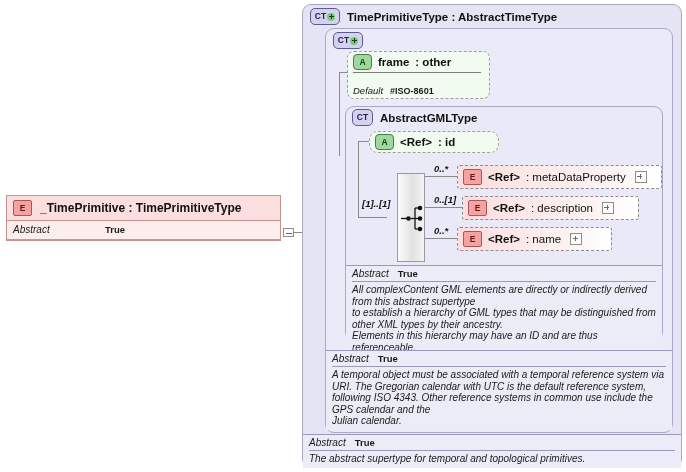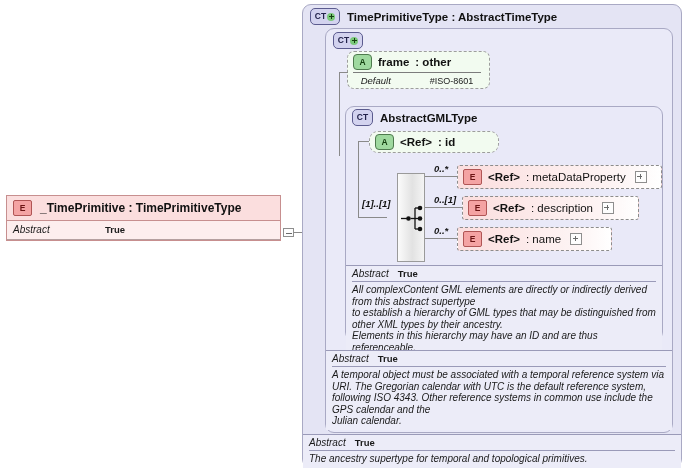--- a/index.html
+++ b/index.html
@@ -60,25 +60,25 @@
   }
   .attr-row{display:flex;align-items:center;gap:6px;white-space:nowrap;}
   .a-icon{
     width:17px;height:14px;border:1px solid #4e7a4e;border-radius:4px;
     background:#9fd99f;font-size:8.5px;font-weight:bold;color:#14400f;
     display:flex;align-items:center;justify-content:center;line-height:1;
   }
   .attr-name{font-size:11.5px;font-weight:bold;color:#111;}
   .attr-type{font-size:11.5px;font-weight:bold;color:#111;}
   .attr-default{
-    border-top:1px solid #7c7c7c;margin-top:2px;padding-top:2px;
-    display:flex;gap:7px;align-items:baseline;justify-content:center;
+    border-top:1px solid #7c7c7c;margin-top:2px;padding-top:12px;
+    display:flex;gap:7px;align-items:baseline;
   }
   .attr-default .k{font-style:italic;font-size:9.5px;}
-  .attr-default .v{font-weight:normal;font-size:9px;margin-left:32px;}
+  .attr-default .v{font-weight:bold;font-size:9px;}
 
   
   .elem-outer{
     border:1px dashed #8c8c8c;border-radius:3px;
     background:linear-gradient(to right,#fbdede,#fdf4f4 78%,#ffffff);
     padding:3px 4px 3px 5px;display:flex;align-items:center;gap:6px;
     white-space:nowrap;
   }
   .e-icon{
     width:17px;height:14px;border:1px solid #b05555;border-radius:2px;
@@ -270,14 +270,14 @@
   </div>
   <div class="doc-body" style="white-space:pre-line;">A temporal object must be associated with a temporal reference system via URI. The Gregorian calendar with UTC is the default reference system, following ISO 4343. Other reference systems in common use include the GPS calendar and the
 Julian calendar.</div>
 </div>
 
 <div class="abs docstrip" style="left:303px;top:434px;width:378px;">
   <div class="doc-abs">
     <span class="k">Abstract</span>
     <span class="v">True</span>
   </div>
-  <div class="doc-body" style="white-space:pre-line;">The ancestry supertype for temporal and topological primitives.</div>
+  <div class="doc-body" style="white-space:pre-line;">The abstract supertype for temporal and topological primitives.</div>
 </div>
 
 </body></html>

